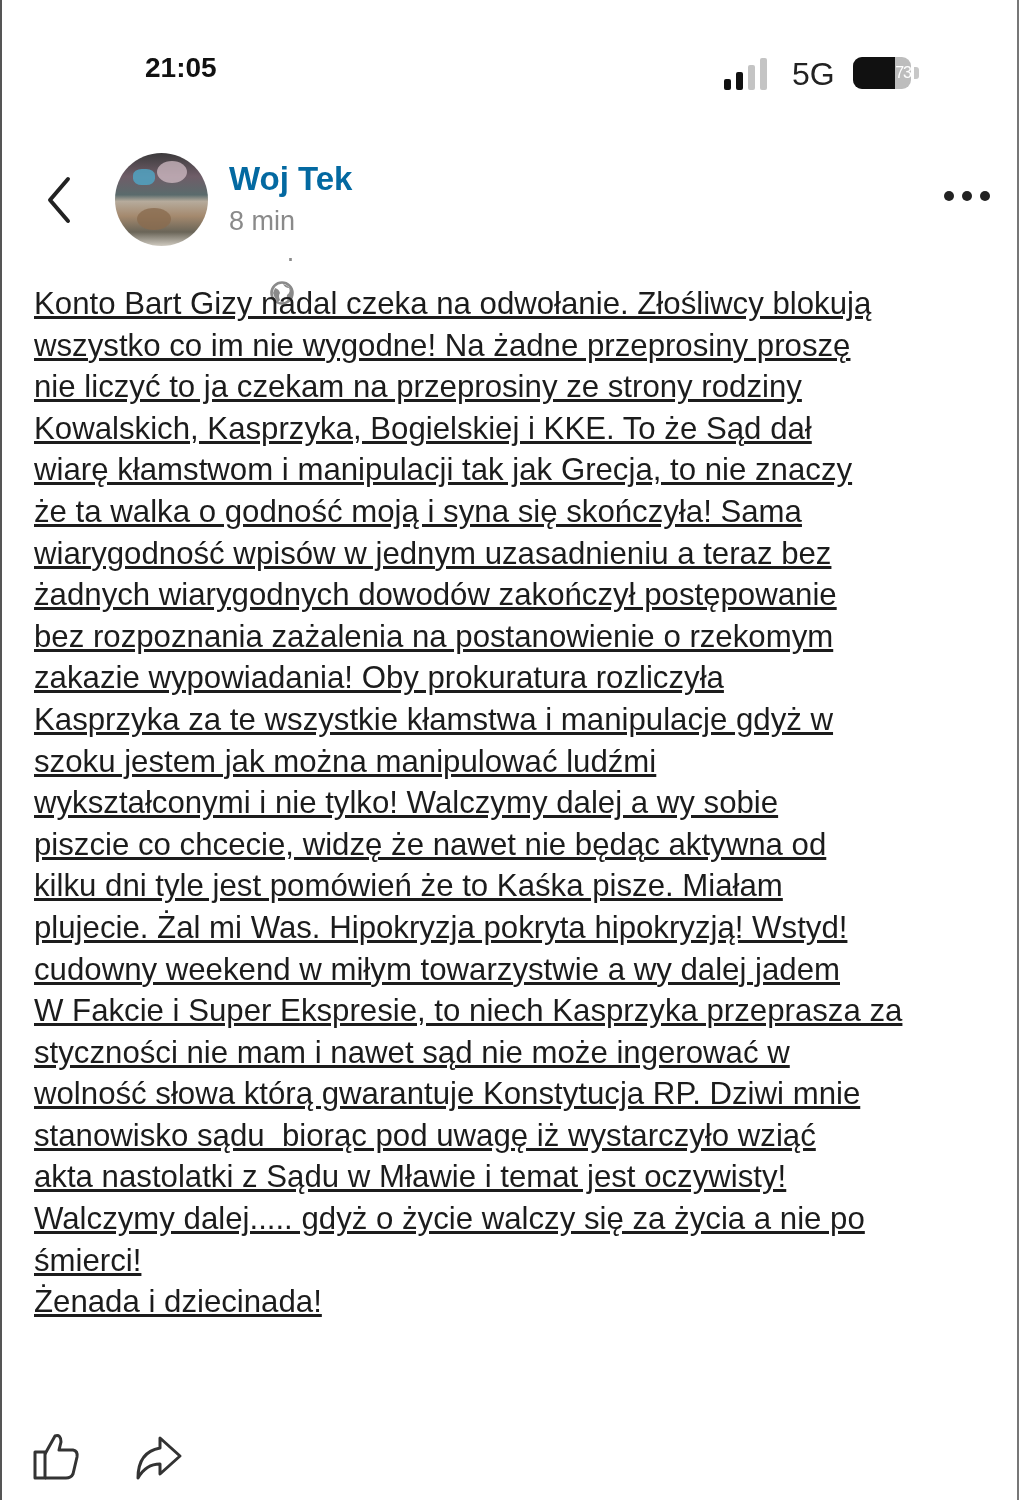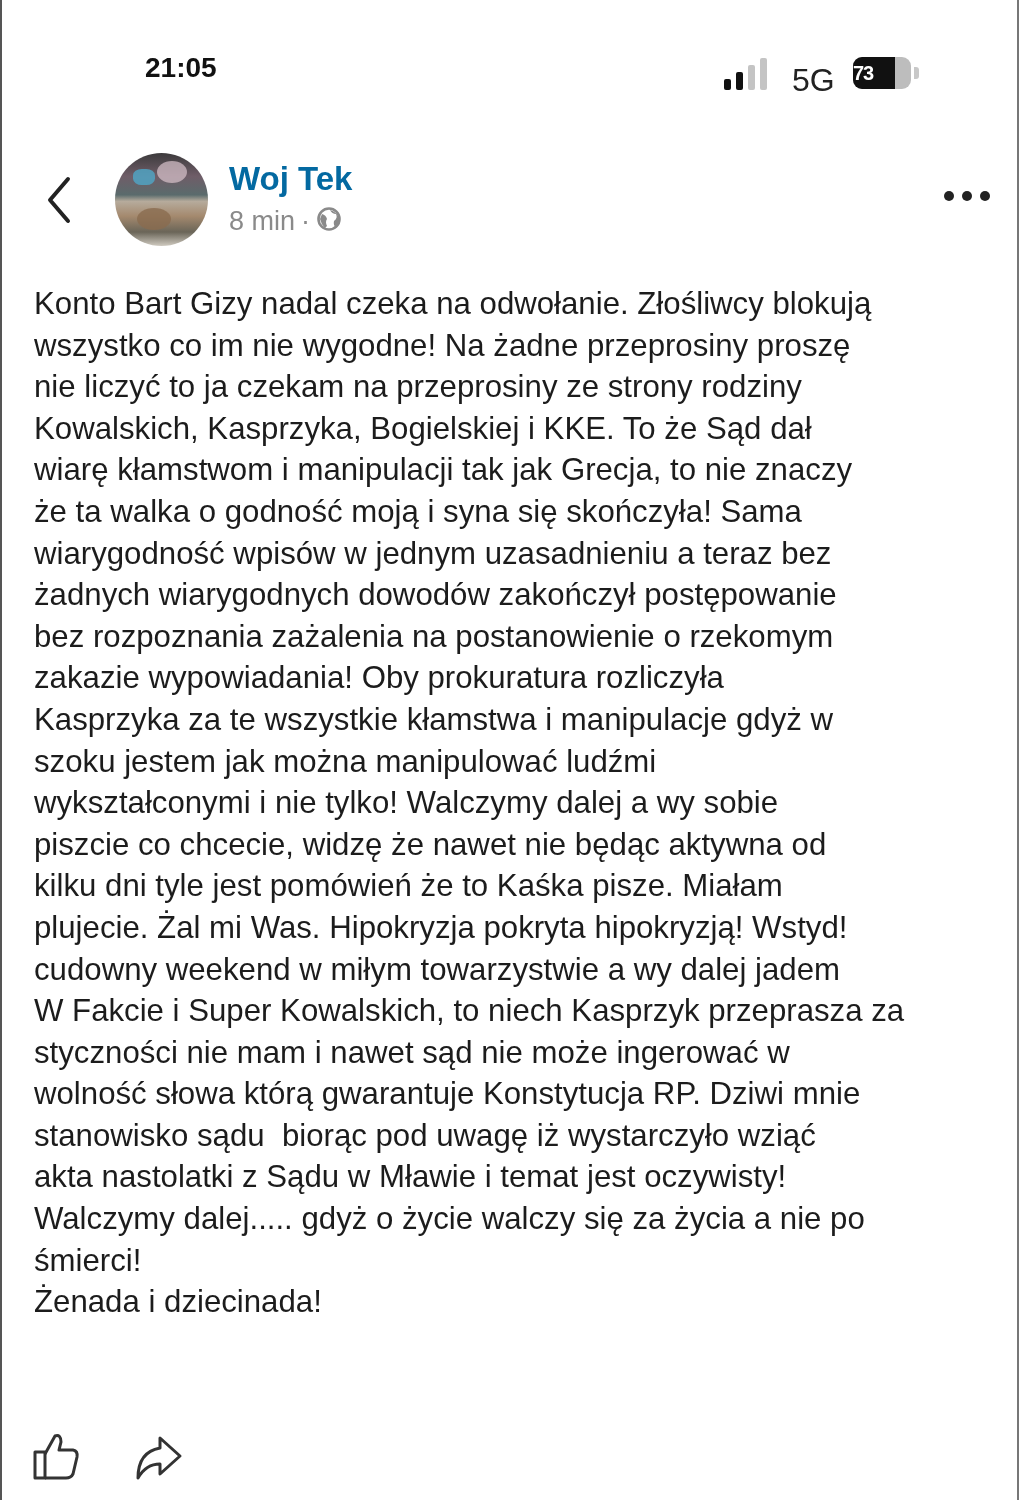--- a/index.html
+++ b/index.html
@@ -13,32 +13,32 @@
     background: #fff;
   }
   
   .status-time {
     position: absolute; left: 143px; top: 52px; font-size: 28px; font-weight: bold;
     color: #111; letter-spacing: 0px;
   }
   .signal { position: absolute; left: 722px; top: 58px; width: 50px; height: 32px; }
   .signal .bar { position: absolute; bottom: 0; width: 7px; border-radius: 2px; }
   .net-label {
-    position: absolute; left: 790px; top: 56px; font-size: 32px; color: #222; margin-top: 6px;
+    position: absolute; left: 790px; top: 56px; font-size: 32px; color: #222;
   }
   .battery {
     position: absolute; left: 851px; top: 57px; width: 58px; height: 32px;
     border-radius: 9px; background: #bdbdbd; overflow: hidden;
   }
   .battery .fill {
     position: absolute; left: 0; top: 0; bottom: 0; width: 73%; background: #111;
   }
   .battery .pct {
     position: absolute; left: 0; top: 0; width: 100%; height: 100%;
-    font-size: 20px; font-weight: bold; color: #fff; line-height: 32px; text-align: left;
+    font-size: 16px; font-weight: normal; color: #fff; line-height: 32px; text-align: right;
     letter-spacing: -1px;
   }
   .battery-tip {
     position: absolute; left: 912px; top: 67px; width: 5px; height: 12px;
     border-radius: 0 3px 3px 0; background: #c8c8c8;
   }
   
   .back-btn { position: absolute; left: 40px; top: 175px; width: 34px; height: 50px; }
   .avatar {
     position: absolute; left: 113px; top: 153px; width: 93px; height: 93px; border-radius: 50%;
@@ -46,32 +46,32 @@
     background: linear-gradient(180deg, #3c3a3c 0%, #6f5d68 25%, #5a6b6c 45%, #b6ab9c 52%, #a4896e 68%, #6a6558 85%, #cfcac0 100%);
   }
   .avatar .blob1 { position: absolute; left: 18px; top: 16px; width: 22px; height: 16px; background: #4fa7c8; border-radius: 40%; opacity: .8; }
   .avatar .blob2 { position: absolute; left: 42px; top: 8px; width: 30px; height: 22px; background: #d9c3cc; border-radius: 50%; opacity: .7; }
   .avatar .blob3 { position: absolute; left: 22px; top: 55px; width: 34px; height: 22px; background: #8a6b4f; border-radius: 50%; opacity: .8; }
   .author-name {
     position: absolute; left: 227px; top: 160px; font-size: 33px; font-weight: bold; color: #0369a1;
   }
   .post-meta {
     position: absolute; left: 227px; top: 206px; font-size: 27px; color: #8a8a8a;
-    display: flex; align-items: flex-start; gap: 6px;
+    display: flex; align-items: flex-end; gap: 6px; flex-direction: column;
   }
   .globe { width: 26px; height: 26px; }
   .more-btn {
     position: absolute; left: 942px; top: 186px; width: 46px; height: 20px;
     display: flex; justify-content: space-between; align-items: center;
   }
   .more-btn .dot { width: 10px; height: 10px; border-radius: 50%; background: #222; }
   
   .post-text {
     position: absolute; left: 32px; top: 283px; width: 965px;
-    font-size: 31.2px; line-height: 41.6px; color: #1c1c1c;
+    font-size: 31.2px; line-height: 41.6px; color: #1c1c1c; text-decoration: underline;
   }
   .post-text .line { display: block; white-space: pre; }
   
   .like-btn { position: absolute; left: 29px; top: 1430px; width: 50px; height: 52px; }
   .share-btn { position: absolute; left: 130px; top: 1432px; width: 52px; height: 50px; }
 </style>
 </head>
 <body>
 
 <div class="frame">
@@ -127,21 +127,21 @@
     <span class="line">żadnych wiarygodnych dowodów zakończył postępowanie</span>
     <span class="line">bez rozpoznania zażalenia na postanowienie o rzekomym</span>
     <span class="line">zakazie wypowiadania! Oby prokuratura rozliczyła</span>
     <span class="line">Kasprzyka za te wszystkie kłamstwa i manipulacje gdyż w</span>
     <span class="line">szoku jestem jak można manipulować ludźmi</span>
     <span class="line">wykształconymi i nie tylko! Walczymy dalej a wy sobie</span>
     <span class="line">piszcie co chcecie, widzę że nawet nie będąc aktywna od</span>
     <span class="line">kilku dni tyle jest pomówień że to Kaśka pisze. Miałam</span>
     <span class="line">plujecie. Żal mi Was. Hipokryzja pokryta hipokryzją! Wstyd!</span>
     <span class="line">cudowny weekend w miłym towarzystwie a wy dalej jadem</span>
-    <span class="line">W Fakcie i Super Kowalskich, to niech Kasprzyk przeprasza za</span>
+    <span class="line">W Fakcie i Super Ekspresie, to niech Kasprzyka przeprasza za</span>
     <span class="line">styczności nie mam i nawet sąd nie może ingerować w</span>
     <span class="line">wolność słowa którą gwarantuje Konstytucja RP. Dziwi mnie</span>
     <span class="line">stanowisko sądu  biorąc pod uwagę iż wystarczyło wziąć</span>
     <span class="line">akta nastolatki z Sądu w Mławie i temat jest oczywisty!</span>
     <span class="line">Walczymy dalej..... gdyż o życie walczy się za życia a nie po</span>
     <span class="line">śmierci!</span>
     <span class="line">Żenada i dziecinada!</span>
   </div>
 
   <div class="like-btn">

